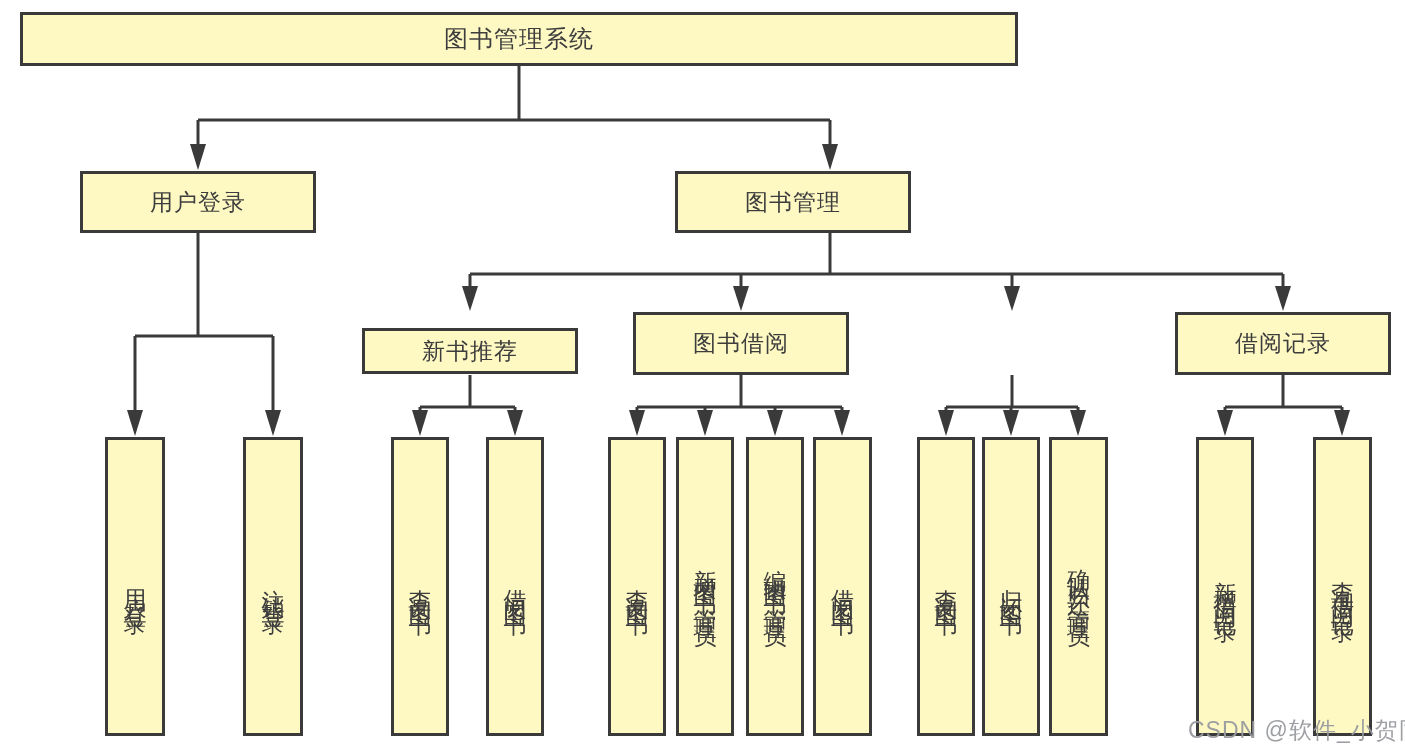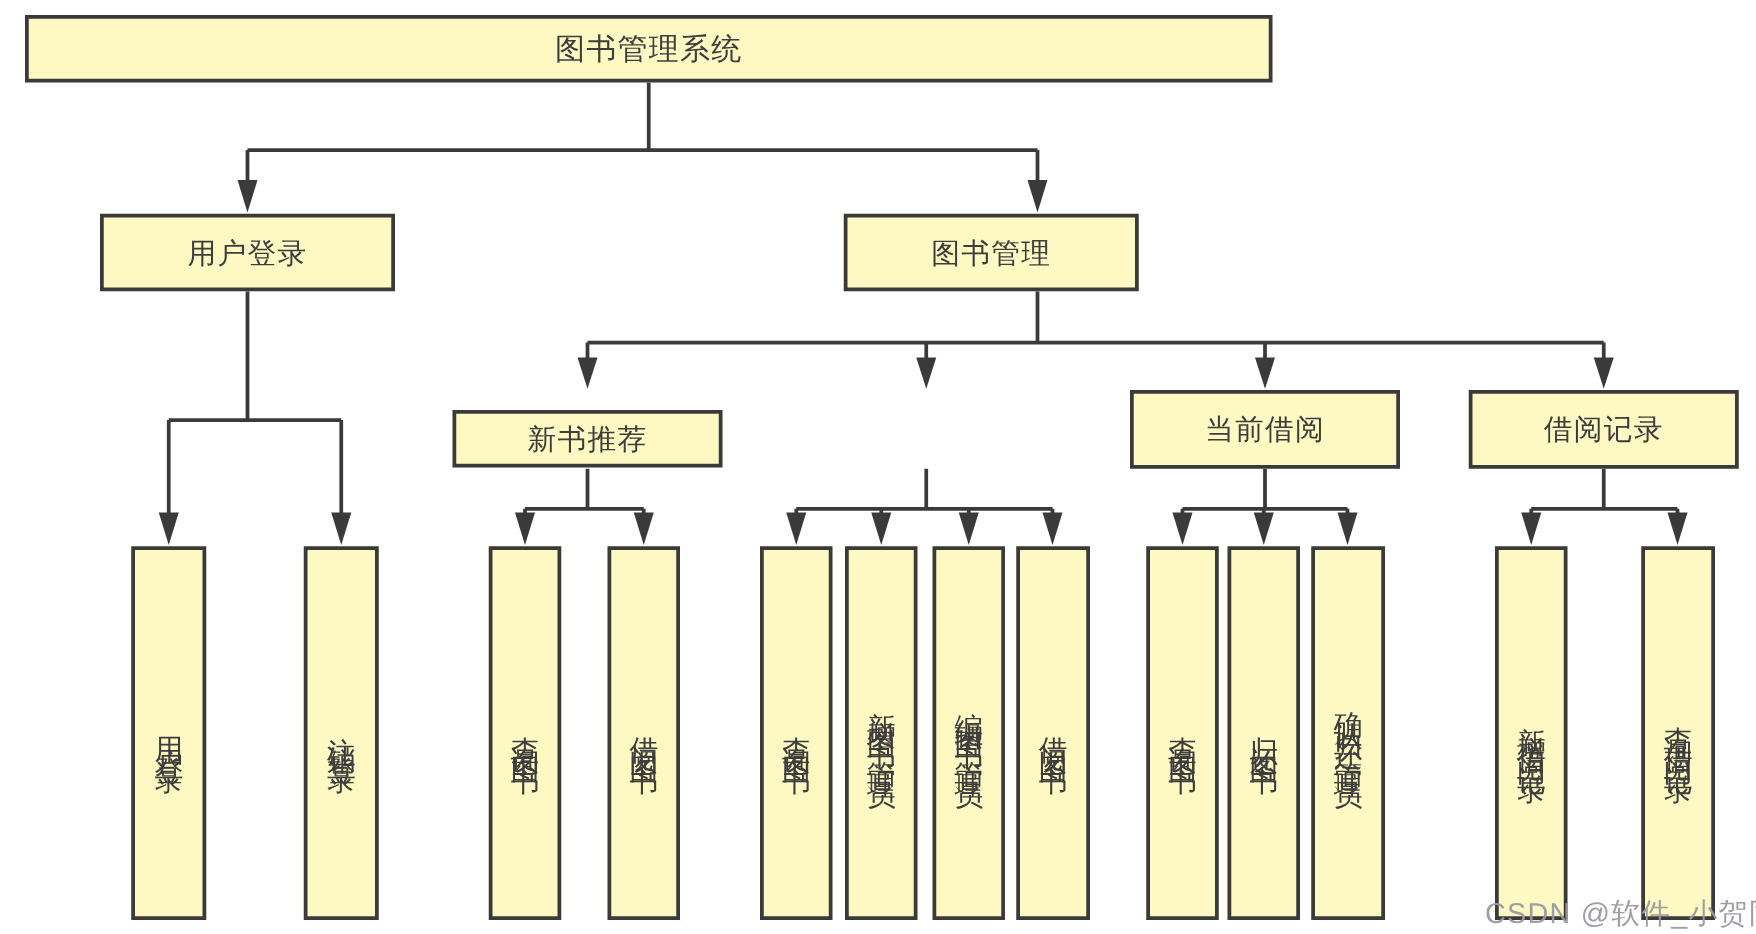--- a/index.html
+++ b/index.html
@@ -159,22 +159,22 @@
   <div class="node" style="left:80px; top:171px; width:236px; height:62px;">
     <span class="hlabel">用户登录</span>
   </div>
   <div class="node" style="left:675px; top:171px; width:236px; height:62px;">
     <span class="hlabel">图书管理</span>
   </div>
 
   <div class="node" style="left:362px; top:312px; width:216px; height:46px;margin-top:16px;">
     <span class="hlabel">新书推荐</span>
   </div>
-  <div class="node" style="left:904px; top:312px; width:216px; height:63px;">
-    <span class="hlabel">当前借阅</span>
+  <div class="node" style="left:633px; top:312px; width:216px; height:63px;">
+    <span class="hlabel">图书借阅</span>
   </div>
   <div class="node" style="left:1175px; top:312px; width:216px; height:63px;">
     <span class="hlabel">借阅记录</span>
   </div>
 
   <div class="node leaf" style="left:105px; top:437px; width:60px; height:299px;">
     <span class="vlabel">用户登录</span>
   </div>
   <div class="node leaf" style="left:243px; top:437px; width:60px; height:299px;">
     <span class="vlabel">注销登录</span>

